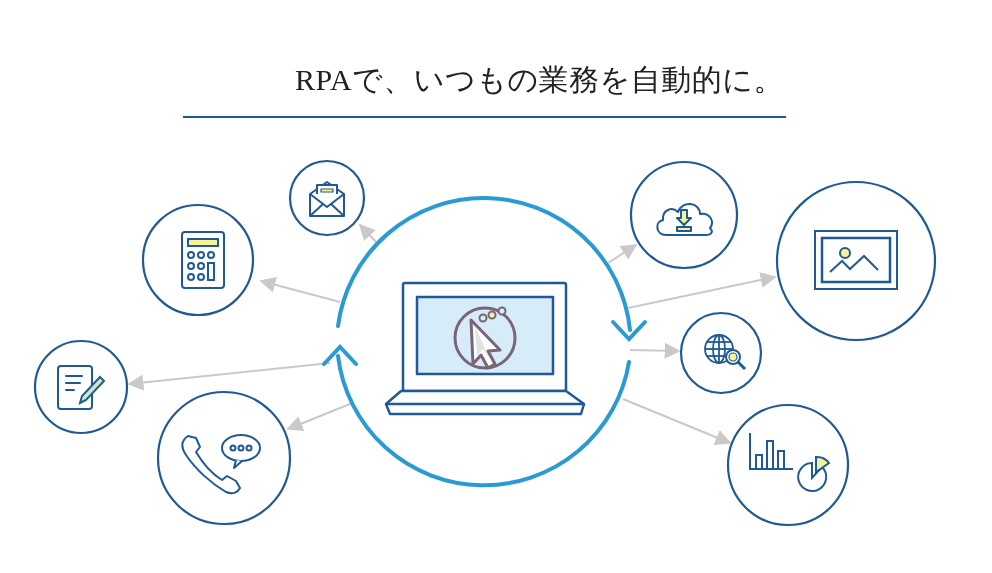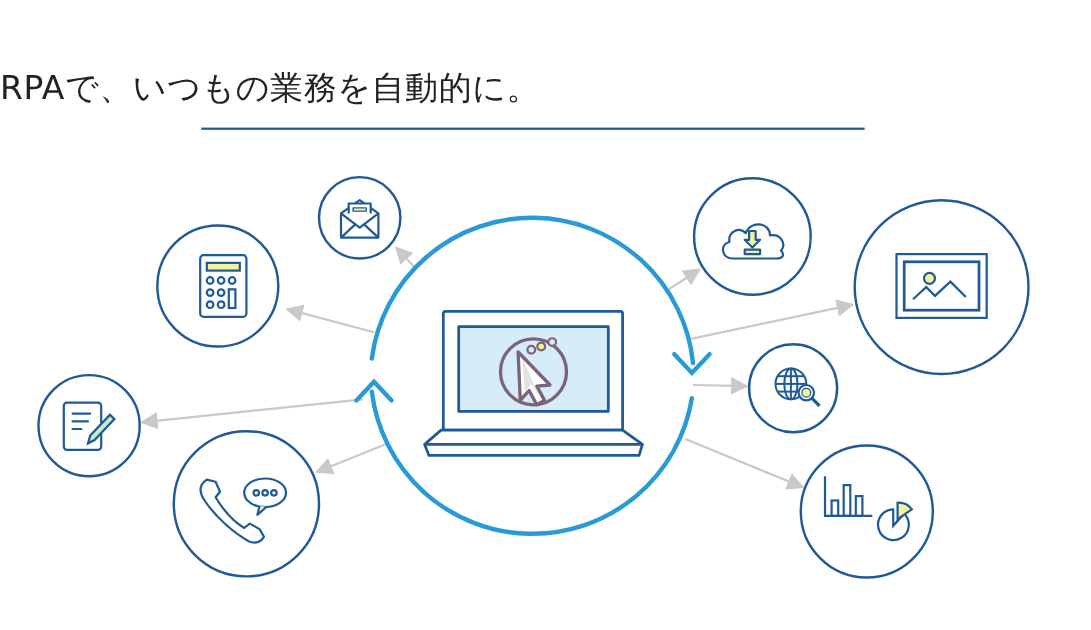--- a/index.html
+++ b/index.html
@@ -1,17 +1,17 @@
 <!DOCTYPE html>
 <html><head>
 <meta charset="utf-8">
 <style>
   html, body { margin:0; padding:0; background:#ffffff; }
   body { width:992px; height:573px; position:relative; overflow:hidden; font-family:"DejaVu Sans", sans-serif; }
-  .title { position:absolute; left:0; width:784px; top:60px; text-align:left; font-size:30px; color:#222222; letter-spacing:0.5px; }
+  .title { position:absolute; left:0; width:784px; top:60px; text-align:right; font-size:30px; color:#222222; letter-spacing:0.5px;font-family:Liberation Serif, serif; }
   .rule { position:absolute; left:183px; top:116px; width:603px; height:2px; background:#1f5a85; }
   svg.stage { position:absolute; left:0; top:0; }
 </style>
 </head>
 <body>
 
 <div class="title">RPAで、いつもの業務を自動的に。</div>
 <div class="rule"></div>
 
 <svg class="stage" width="992" height="573" viewBox="0 0 992 573">

